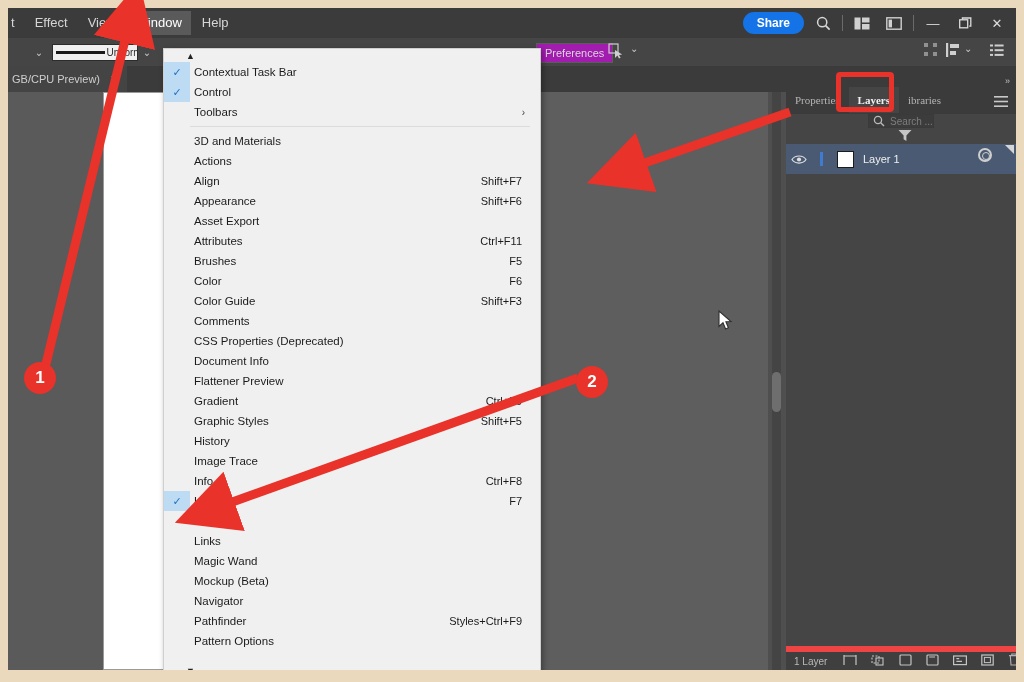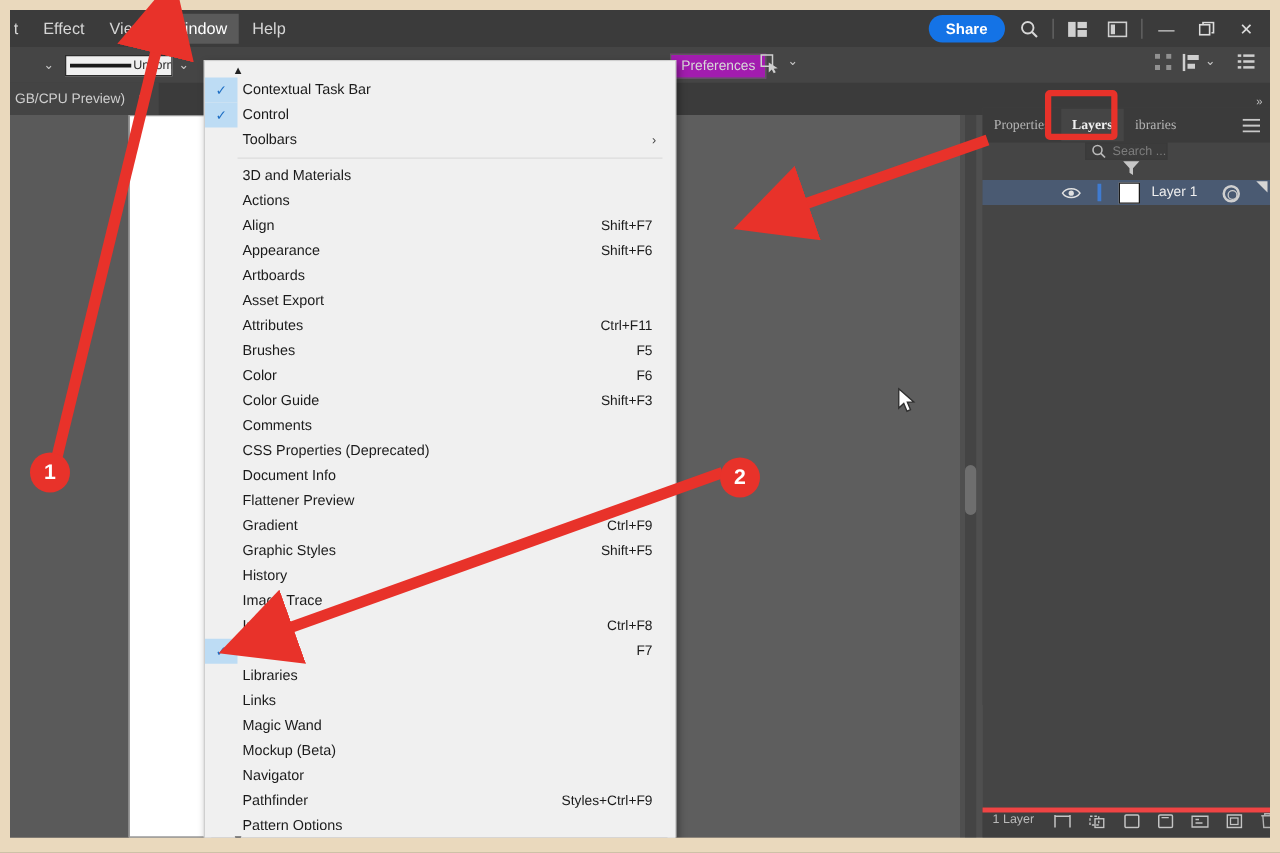--- a/index.html
+++ b/index.html
@@ -211,25 +211,24 @@
     background: #3c3c3c;
     display: flex; align-items: center;
     padding-left: 4px;
     border: 1px solid #3a3a3a;
   }
   .search-ph {
     font-size: 10px; color: #7d7d7d; margin-left: 5px;
   }
   .filter-icon { margin-left: 8px; color: #c6c6c6; }
   .layer-row {
-    height: 20px;
+    height: 30px;
     background: #4a5a72;
     display: flex; align-items: center;
     position: relative;
-    justify-content: center;
   }
   .eye-cell { width: 26px; display:flex; justify-content:center; color:#dcdcdc; }
   .sel-bar { width:3px; height:14px; background:#3f7bd1; margin-left: 8px;}
   .layer-thumb {
     width: 17px; height: 17px;
     background: #ffffff;
     border: 1.5px solid #1b1b1b;
     margin-left: 14px;
   }
   .layer-name { font-size: 11px; color: #efefef; margin-left: 9px; }
@@ -250,22 +249,22 @@
     border-top: 9px solid #d5d5d5;
   }
   .layer-list-body {
     height: 400px;
     background: #454545;
   }
   .panel-footer {
     position: absolute; left: 0; bottom: 0;
     width: 230px; height: 24px;
     background: #3f3f3f;
-    display: flex; align-items: flex-start;
-    border-top: 4px solid #ef4444;
+    display: flex; align-items: center;
+    border-top: 6px solid #ef4444;
   }
   .footer-count { font-size: 10px; color: #b9b9b9; margin-left: 8px; white-space: nowrap;}
   .footer-icons {
     display: flex; align-items: center; gap: 14px;
     margin-left: 16px;
     color: #c4c4c4;
   }
 
   
   .dropdown {
@@ -590,24 +589,20 @@
             <div class="dd-label">Align</div>
             <div class="dd-shortcut">Shift+F7</div>
           </div>
           <div class="dd-item">
             <div class="dd-check-col"></div>
             <div class="dd-label">Appearance</div>
             <div class="dd-shortcut">Shift+F6</div>
           </div>
           <div class="dd-item">
             <div class="dd-check-col"></div>
-            <div class="dd-label">Artboards</div>
-          </div>
-          <div class="dd-item">
-            <div class="dd-check-col"></div>
             <div class="dd-label">Asset Export</div>
           </div>
           <div class="dd-item">
             <div class="dd-check-col"></div>
             <div class="dd-label">Attributes</div>
             <div class="dd-shortcut">Ctrl+F11</div>
           </div>
           <div class="dd-item">
             <div class="dd-check-col"></div>
             <div class="dd-label">Brushes</div>

